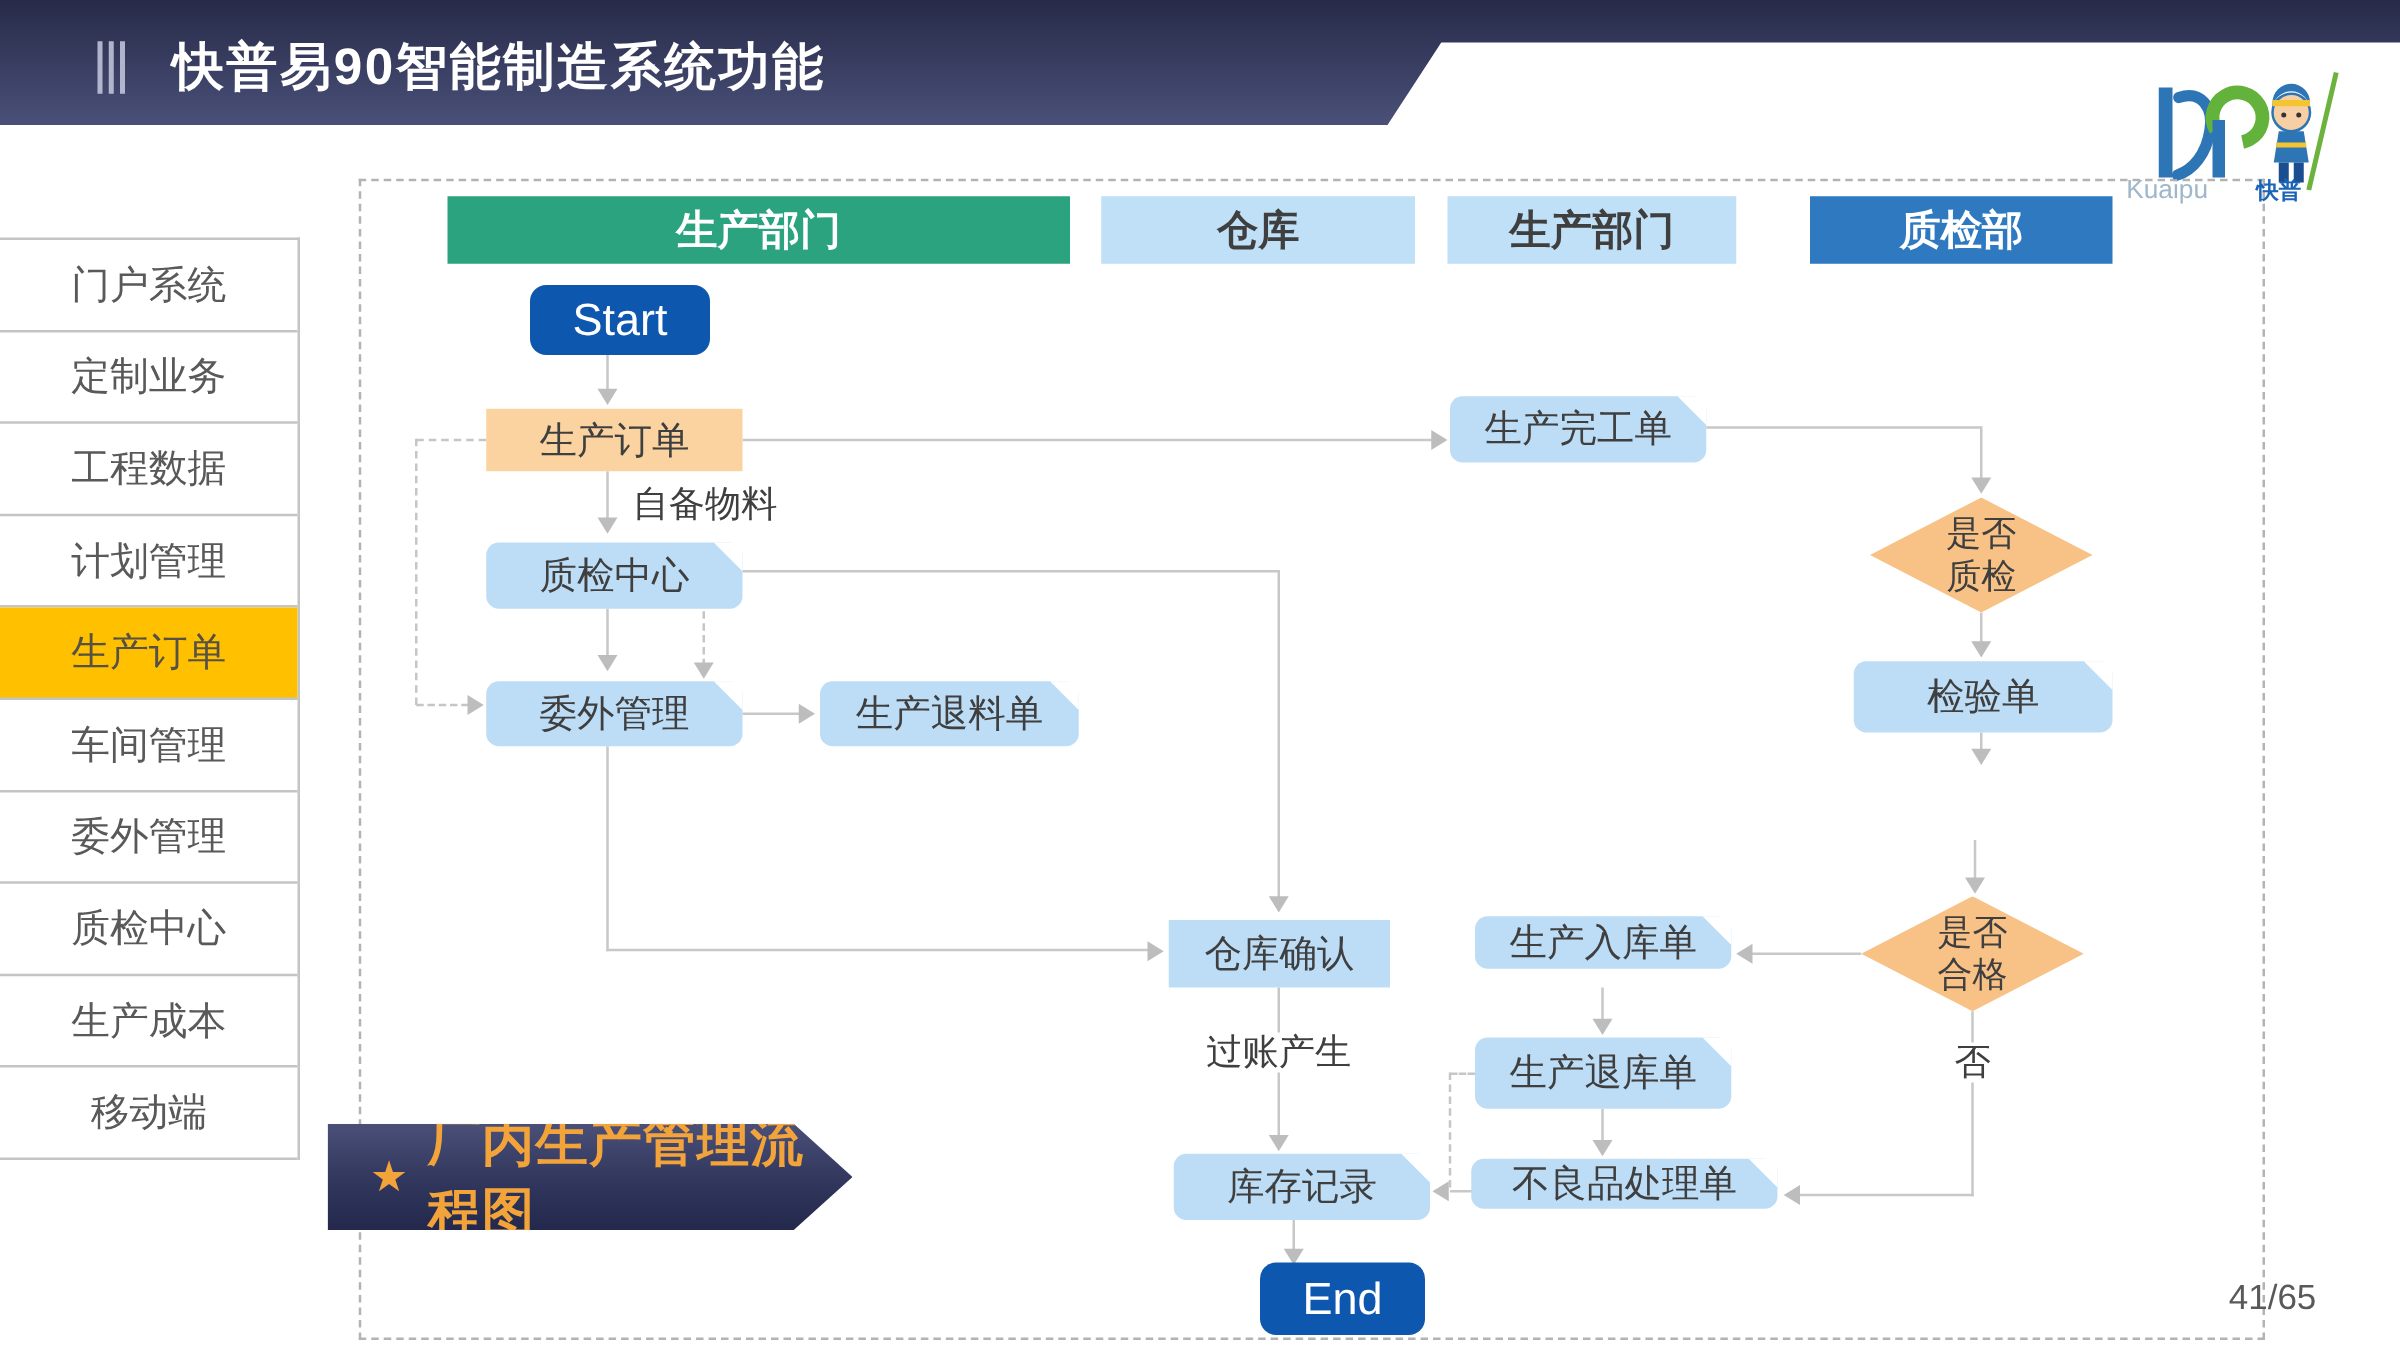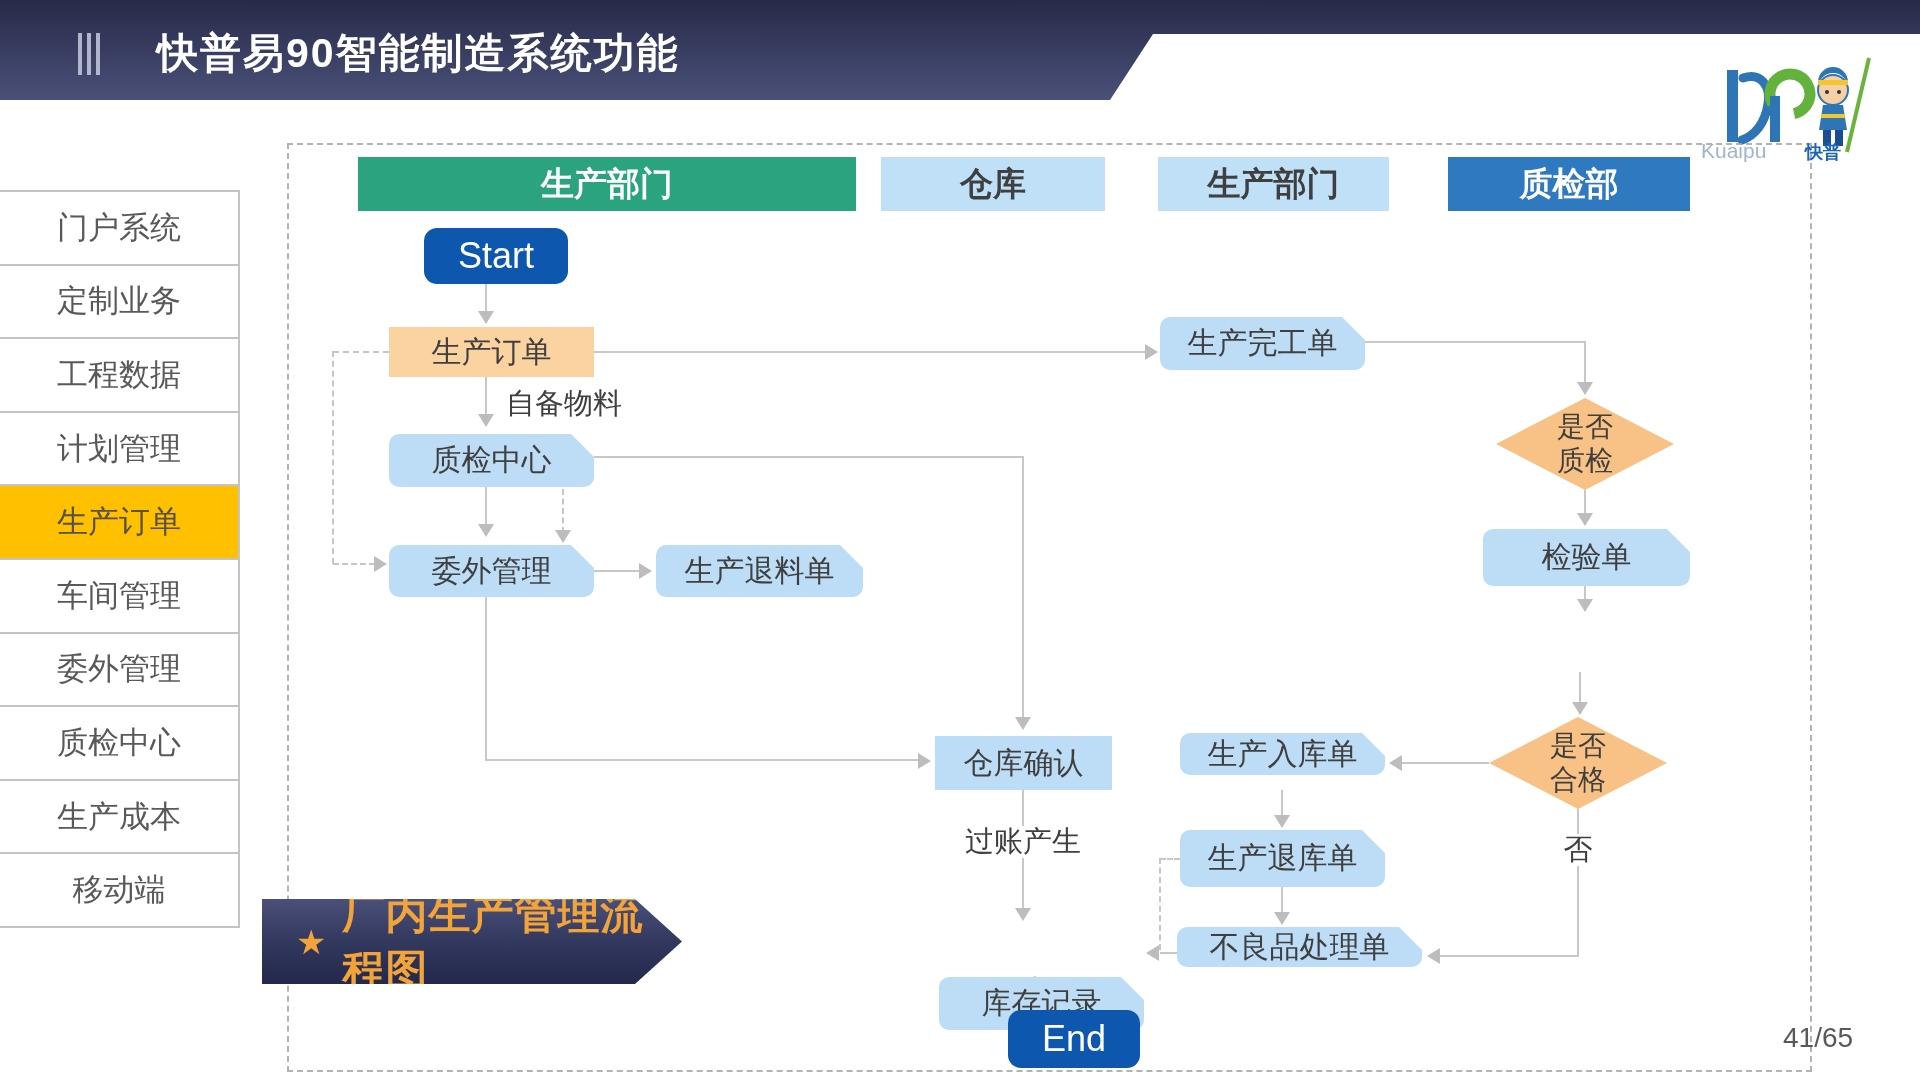--- a/index.html
+++ b/index.html
@@ -4,21 +4,21 @@
 <style>
   * { margin:0; padding:0; box-sizing:border-box; }
   html,body { background:#fff; }
   body { font-family:"Liberation Sans","DejaVu Sans",sans-serif; }
   .stage { position:relative; width:1920px; height:1080px; background:#fff; overflow:hidden; }
 
   
   .top-banner { position:absolute; left:0; top:0; width:1920px; height:100px;
     background:linear-gradient(180deg,#272b49 0%,#3a3f63 55%,#4a5078 100%);
     clip-path:polygon(0 0,100% 0,100% 34px,1153px 34px,1110px 100px,0 100px); z-index:30; }
-  .title-wrap { position:absolute; left:78px; top:26px; display:flex; align-items:center; z-index:31;gap:19px; }
+  .title-wrap { position:absolute; left:78px; top:26px; display:flex; align-items:center; z-index:31; }
   .title-bars { display:flex; gap:5px; margin-right:38px; }
   .title-bars span { display:block; width:4px; height:42px; background:#cfd3e6; opacity:.8; }
   .slide-title { color:#fff; font-size:41px; font-weight:bold; letter-spacing:2px; }
 
   
   .sidebar { position:absolute; left:0; top:190px; width:240px; height:738px;
     display:grid; grid-template-rows:repeat(10,1fr);
     border-top:2px solid #c4c4c4; border-right:2px solid #c4c4c4; z-index:5; }
   .side-item { display:flex; align-items:center; justify-content:center;
     font-size:31px; color:#595959; border-bottom:2px solid #c4c4c4; cursor:default; }
@@ -97,21 +97,21 @@
       <div class="side-item">车间管理</div>
       <div class="side-item">委外管理</div>
       <div class="side-item">质检中心</div>
       <div class="side-item">生产成本</div>
       <div class="side-item">移动端</div>
     </div>
 
   <div class="flow-border"></div>
 
   <div class="col-head col-green" style="left:358px;top:157px;width:498px;">生产部门</div>
-  <div class="col-head col-light" style="left:881px;top:157px;width:224px;">仓库</div>
+  <div class="col-head col-light" style="left:881px;top:157px;width:251px;">仓库</div>
   <div class="col-head col-light" style="left:1158px;top:157px;width:231px;">生产部门</div>
   <div class="col-head col-blue" style="left:1448px;top:157px;width:242px;text-align:center;">质检部</div>
 
   <div class="vl" style="left:485px;top:284px;height:30px;"></div>
   <div class="ah down" style="left:478px;top:311px;"></div>
 
   <div class="hl" style="left:594px;top:351px;width:552px;"></div>
   <div class="ah right" style="left:1145px;top:344px;"></div>
 
   <div class="vl" style="left:485px;top:377px;height:40px;"></div>
@@ -194,21 +194,21 @@
   <div class="node lblue snip" style="left:1483px;top:529px;width:207px;height:57px;">检验单</div>
 
   <div class="diamond" style="left:1489px;top:717px;width:178px;height:92px;">
     <span>是否</span>
     <span>合格</span>
   </div>
 
   <div class="node lblue rect" style="left:935px;top:736px;width:177px;height:54px;">仓库确认</div>
   <div class="node lblue snip" style="left:1180px;top:733px;width:205px;height:42px;">生产入库单</div>
   <div class="node lblue snip" style="left:1180px;top:830px;width:205px;height:57px;">生产退库单</div>
-  <div class="node lblue snip" style="left:939px;top:977px;width:205px;height:53px;">库存记录</div>
+  <div class="node lblue snip" style="left:939px;top:923px;width:205px;height:53px;">库存记录</div>
   <div class="node lblue snip" style="left:1177px;top:927px;width:245px;height:40px;">不良品处理单</div>
   <div class="node pill" style="left:1008px;top:1010px;width:132px;height:58px;">End</div>
 
   <div class="caption">
     <span class="star">★</span>
     <span class="cap-text">厂内生产管理流程图</span>
   </div>
 
   <div class="page-num">41/65</div>
 

